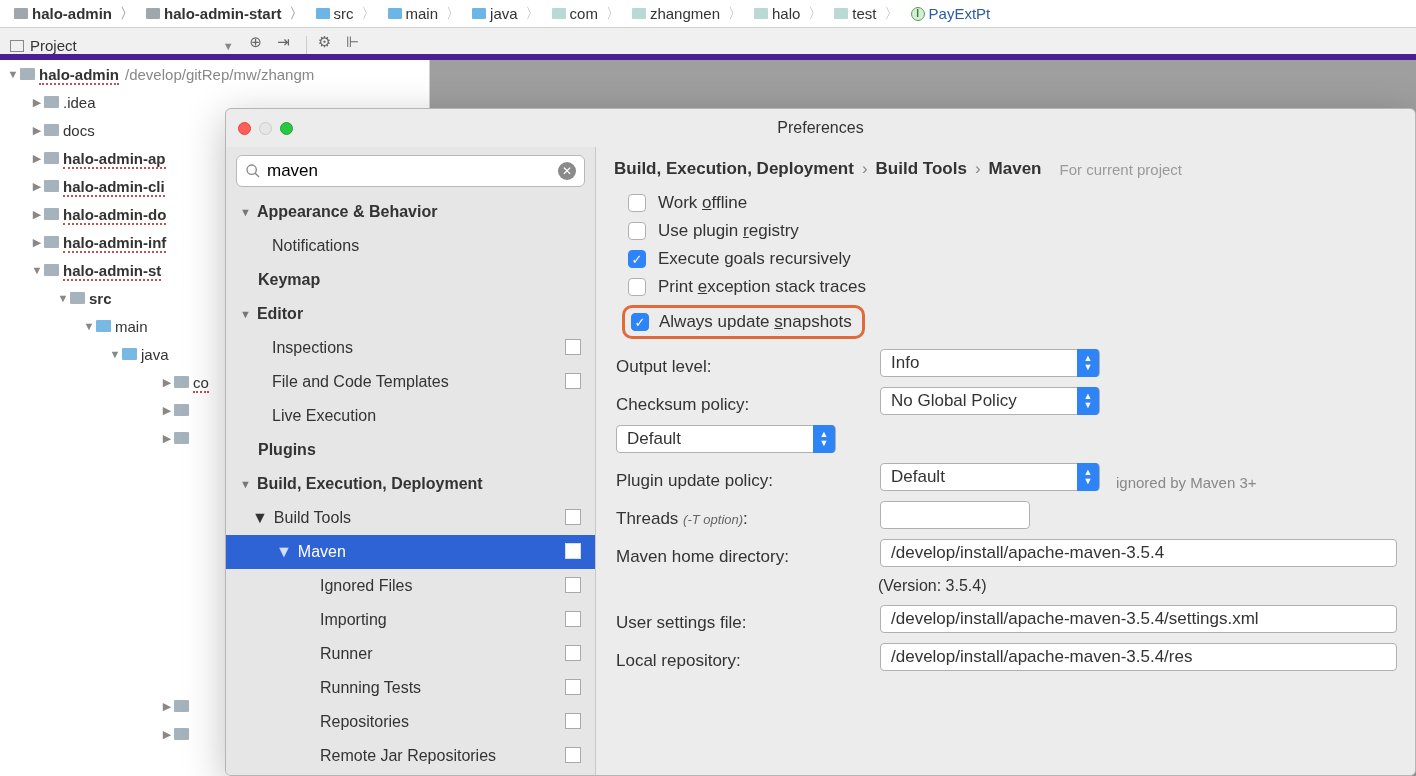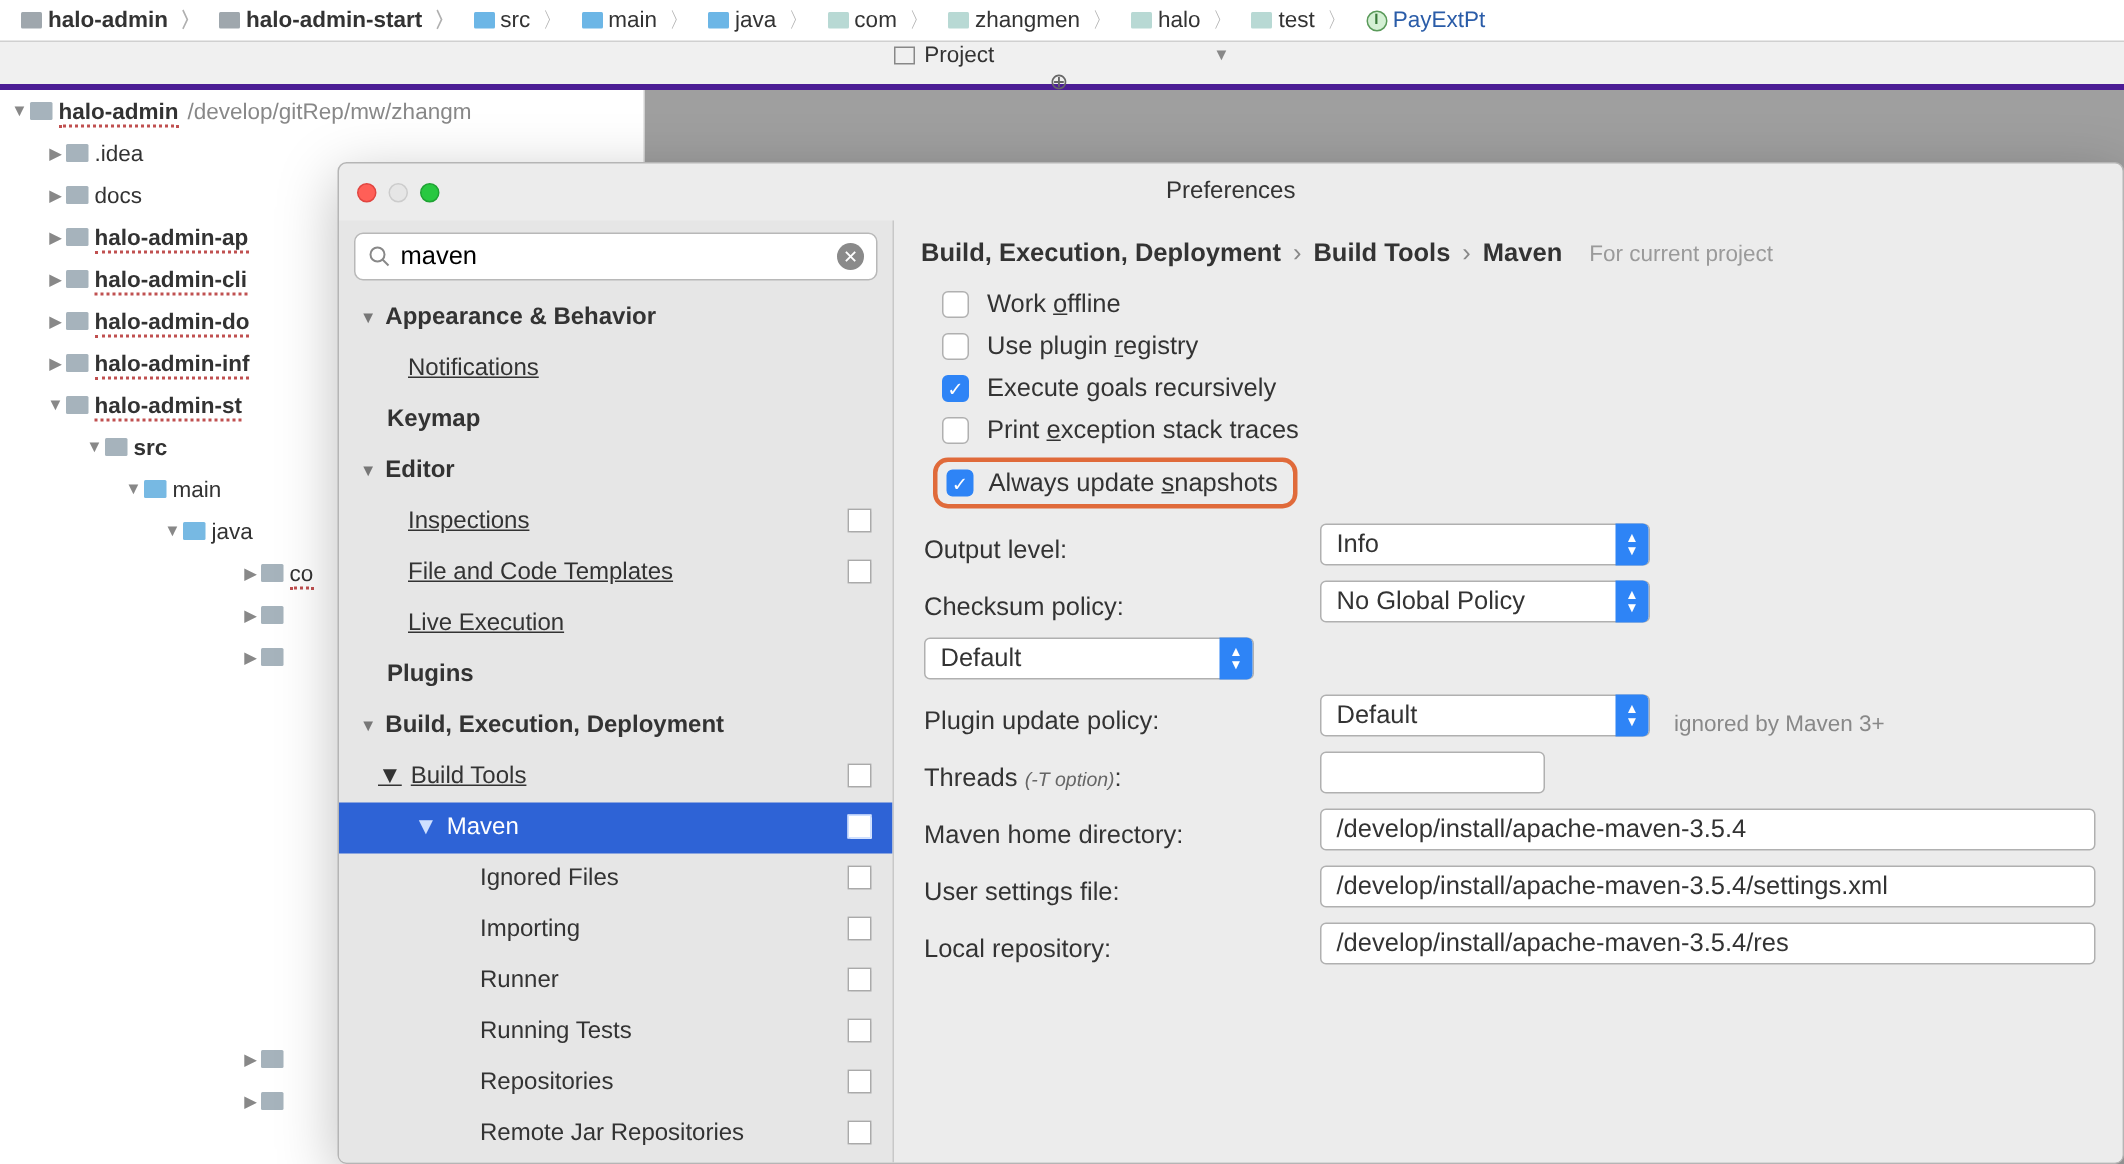--- a/index.html
+++ b/index.html
@@ -11,21 +11,21 @@
 .top-breadcrumb .bc .fld { width:14px; height:11px; background:#9fa7ad; border-radius:1px; display:inline-block; }
 .top-breadcrumb .bc .fld.mod { background:#9fa7ad; }
 .top-breadcrumb .bc .fld.blue { background:#6cb6e6; }
 .top-breadcrumb .bc .fld.teal { background:#b8d9d4; }
 .top-breadcrumb .bc::after { content:"〉"; color:#b0b0b0; margin-left:4px; font-size:14px; }
 .top-breadcrumb .bc:last-child::after { content:""; }
 .top-breadcrumb .bc.bold { font-weight:600; }
 .top-breadcrumb .iface { width:14px; height:14px; border-radius:7px; background:#d4f0d4; border:1px solid #5a9a5a; display:inline-flex; align-items:center; justify-content:center; font-size:10px; color:#3a7a3a; font-weight:bold; }
 
 
-.second-bar { height:32px; background:#f0f0f0; display:flex; align-items:center; border-bottom:4px solid #4c1d95;flex-direction:column; }
+.second-bar { height:32px; background:#f0f0f0; display:flex; align-items:flex-end; border-bottom:6px solid #4c1d95; }
 .second-bar .proj { display:flex; align-items:center; gap:6px; padding:0 10px; }
 .second-bar .proj .pico { width:14px; height:12px; border:1px solid #888; display:inline-block; }
 .second-bar .spacer { flex:1; }
 .second-bar .tbtn { width:24px; height:24px; display:flex; align-items:center; justify-content:center; margin-right:4px; color:#666; }
 
 
 .tree-panel { position:absolute; top:60px; left:0; width:430px; height:716px; background:#fff; border-right:1px solid #d0d0d0; overflow:hidden; font-size:15px; }
 .tree-panel .row { display:flex; align-items:center; height:28px; white-space:nowrap; }
 .tree-panel .row .arrow { width:14px; text-align:center; color:#888; font-size:11px; }
 .tree-panel .row .fld { width:15px; height:12px; background:#a6b3bc; border-radius:1px; display:inline-block; margin-right:4px; }
@@ -49,21 +49,21 @@
 
 .sidebar { width:370px; background:#e6e6e6; border-right:1px solid #c8c8c8; display:flex; flex-direction:column; }
 .search-wrap { padding:8px 10px; }
 .search-wrap .sbox { position:relative; background:#fff; border:1px solid #b8b8b8; border-radius:6px; height:32px; display:flex; align-items:center; padding:0 8px; }
 .search-wrap .sbox .sicon { width:16px; height:16px; color:#888; }
 .search-wrap .sbox input { border:none; outline:none; flex:1; font-size:17px; margin-left:6px; }
 .search-wrap .sbox .xicon { width:18px; height:18px; border-radius:9px; background:#8a8a8a; color:#fff; display:flex; align-items:center; justify-content:center; font-size:12px; }
 .cat-list { flex:1; overflow:auto; font-size:16px; }
 .cat-list .cat { padding:8px 14px; font-weight:700; display:flex; align-items:center; gap:6px; }
 .cat-list .cat .tri { font-size:11px; color:#777; }
-.cat-list .sub { padding:8px 14px 8px 46px; font-size:16px; display:flex; align-items:center; justify-content:space-between;text-decoration:underline; }
+.cat-list .sub { padding:8px 14px 8px 46px; font-size:16px; display:flex; align-items:center; justify-content:space-between; }
 .cat-list .sub2 { padding:8px 14px 8px 70px; font-size:16px; display:flex; align-items:center; justify-content:space-between; }
 .cat-list .sub3 { padding:8px 14px 8px 94px; font-size:16px; display:flex; align-items:center; justify-content:space-between; }
 .cat-list .selected { background:#2e63d6; color:#fff; }
 .cat-list .copyico { width:14px; height:14px; border:1px solid #aaa; background:#fff; display:inline-block; position:relative; }
 .cat-list .copyico::before { content:""; position:absolute; top:-3px; left:-3px; width:14px; height:14px; border:1px solid #aaa; background:#fff; }
 .cat-list .selected .copyico, .cat-list .selected .copyico::before { border-color:#cfe0ff; }
 .cat-list .withtri { display:flex; align-items:center; gap:6px; }
 
 
 .content { flex:1; background:#ececec; padding:12px 18px; font-size:16px; overflow:auto; }
@@ -408,20 +408,21 @@
         <div class="txt" style="max-width:150px;">
             <span></span>
           </div>
       </div>
       <div class="form-row">
           <span class="lbl">Maven home directory:</span>
         <div class="txt">
             <span>/develop/install/apache-maven-3.5.4</span>
           </div>
       </div>
+      <div class="version-row">(Version: 3.5.4)</div>
       <div class="form-row">
           <span class="lbl">User settings file:</span>
         <div class="txt">
             <span>/develop/install/apache-maven-3.5.4/settings.xml</span>
           </div>
       </div>
       <div class="form-row">
           <span class="lbl">Local repository:</span>
         <div class="txt">
             <span>/develop/install/apache-maven-3.5.4/res</span>

